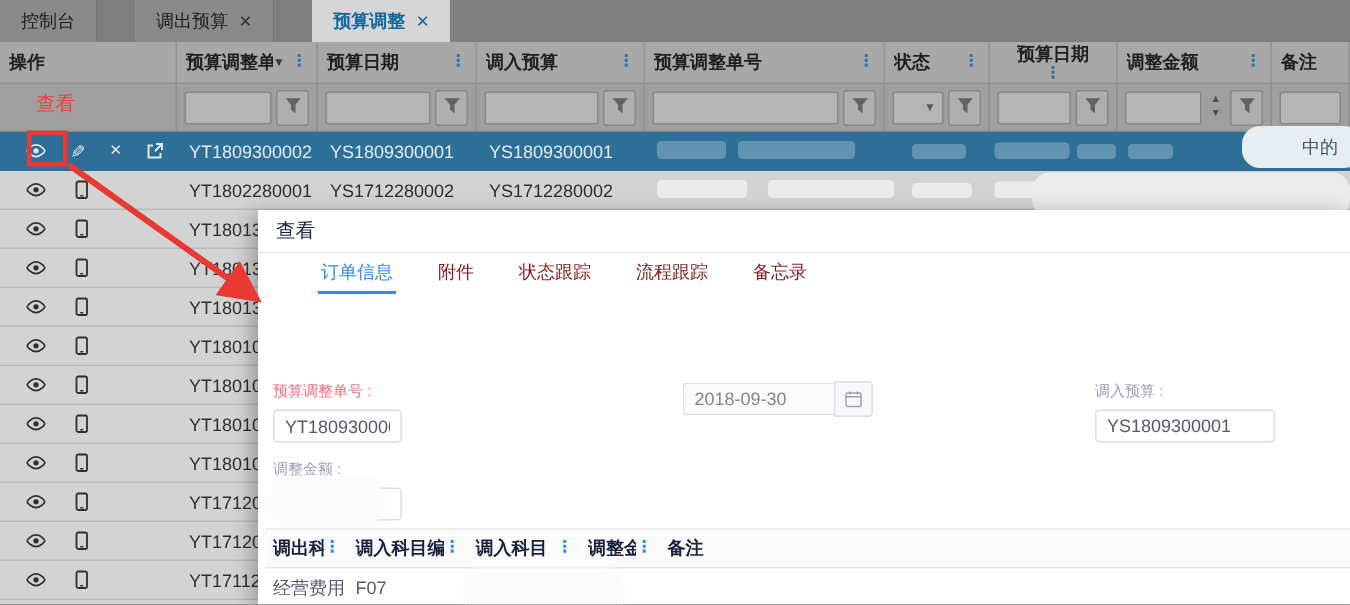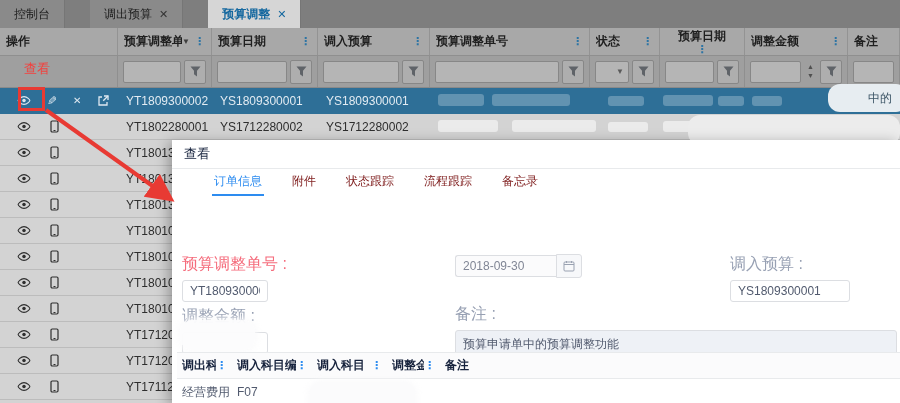--- a/index.html
+++ b/index.html
@@ -53,21 +53,21 @@
   
   .modal{position:absolute;left:172px;top:140px;width:728px;height:263px;background:#ffffff;z-index:10;
          box-shadow:-4px 2px 12px rgba(0,0,0,.28);font-size:12px;color:#515a6e;}
   .m-title{height:28px;line-height:28px;padding:0 12px;font-size:13px;color:#17233d;
            border-bottom:1px solid #e8eaec;}
   .m-tabs{display:flex;gap:26px;padding:0 12px;height:27px;align-items:stretch;}
   .m-tab{display:flex;align-items:center;padding:0 2px;color:#7f1d1d;border-bottom:2px solid transparent;cursor:pointer;}
   .m-tab.active{color:#2d8cf0;border-bottom-color:#2d8cf0;margin-left:28px;}
   .m-form{position:relative;height:155px;}
   .field{position:absolute;}
-  .field .flabel{display:block;font-size:16px;color:#97a0b3;margin-bottom:5px;white-space:nowrap;}
+  .field .flabel{display:block;font-size:10px;color:#97a0b3;margin-bottom:5px;white-space:nowrap;}
   .field.required .flabel{color:#f56c7c;}
   .tbox{height:20px;border:1px solid #dcdee2;border-radius:3px;background:#fff;color:#515a6e;
         font-size:12px;padding:0 7px;font-family:inherit;box-sizing:content-box;}
   .datebox{display:flex;align-items:center;}
   .datebox .tbox{width:86px;color:#808695;background:#fbfbfc;border-right:none;border-radius:3px 0 0 3px;}
   .calbtn{width:24px;height:22px;border:1px solid #dcdee2;border-radius:0 3px 3px 0;background:#f7f8fa;
           display:flex;align-items:center;justify-content:center;}
   .remark{width:426px;height:22px;border:1px solid #dcdee2;border-radius:3px;background:#eef1f6;
           color:#515a6e;font-size:12px;padding:5px 7px 5px 7px;resize:none;font-family:inherit;}
   .wblob{position:absolute;background:rgba(252,252,253,.96);border-radius:12px;
@@ -487,24 +487,20 @@
       </div>
       <div class="field" style="left:558px;top:58px;">
         <span class="flabel">调入预算 :</span>
         <input class="tbox" style="width: 104px;" readonly="" value="YS1809300001">
       </div>
       <div class="field" style="left:10px;top:110px;">
         <span class="flabel">调整金额 :</span>
         <input class="tbox" style="width: 70px;" readonly="" value="">
       </div>
       <div class="wblob" style="left:8px;top:124px;width:75px;height:30px;"></div>
-      <div class="field" style="left:283px;top:108px;">
-        <span class="flabel">备注 :</span>
-        <textarea class="remark" readonly="" style="">预算申请单中的预算调整功能</textarea>
-      </div>
     </div>
 
     <div class="sub">
       <div class="subhead" id="subhead">
           <div class="shcell" style="width: 55px;">
             <span class="lbl">调出科目</span>
             <span class="menu">⋮</span>
           </div>
           <div class="shcell" style="width: 80px;">
             <span class="lbl">调入科目编号</span>

